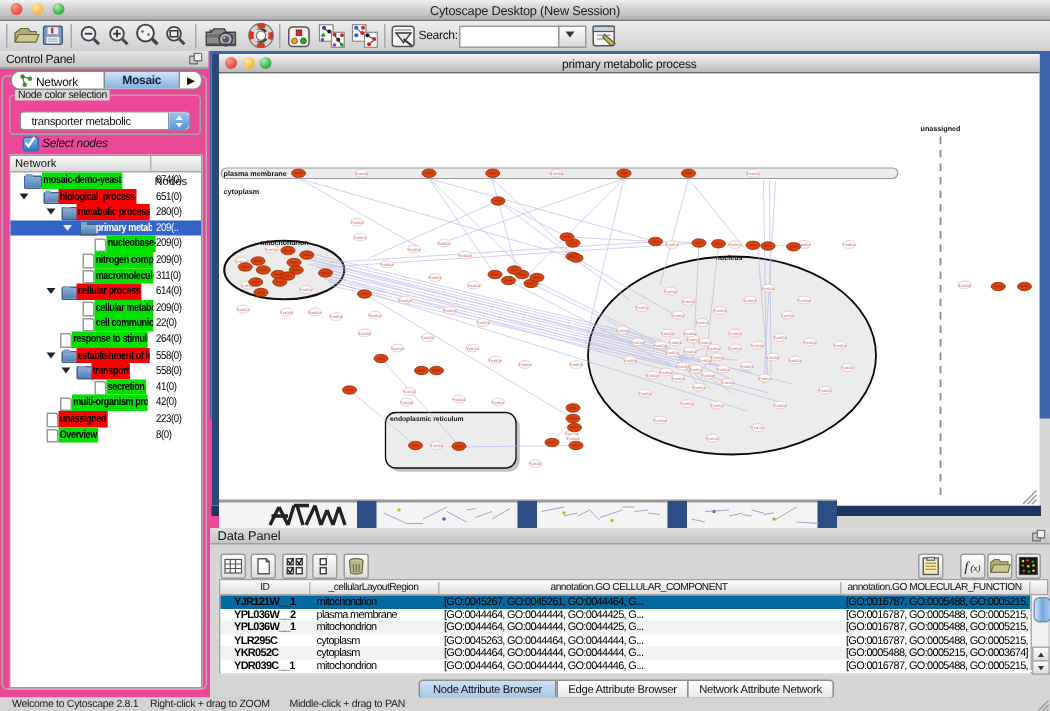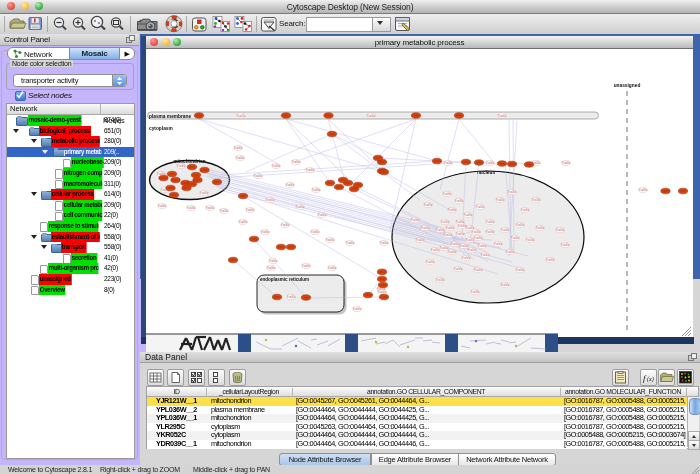--- a/index.html
+++ b/index.html
@@ -5,21 +5,21 @@
 html,body{margin:0;padding:0;}
 body{width:700px;height:474px;overflow:hidden;position:relative;font-family:"Liberation Sans",sans-serif;background:#d6d6d6;}
 .abs{position:absolute;}
 
 #titlebar{left:0;top:0;width:700px;height:13px;background:linear-gradient(#f0f0f0,#d2d2d2 45%,#b4b4b4);border-bottom:1px solid #7a7a7a;}
 .tl{position:absolute;top:2px;width:8px;height:8px;border-radius:50%;}
 #titletext{position:absolute;top:1.5px;left:0;width:700px;text-align:center;font-size:8.5px;letter-spacing:-0.15px;color:#222;}
 
 #toolbar{left:0;top:14px;width:700px;height:20px;background:linear-gradient(#eeeeee,#cfcfcf);border-bottom:1px solid #8f9bb0;}
 
-#leftpanel{left:0;top:34px;width:168px;height:431px;background:#c4b5fd;}
+#leftpanel{left:0;top:34px;width:168px;height:431px;background:#ec4899;}
 #cphead{left:0;top:0;width:139px;height:11px;background:linear-gradient(#e3e3e3,#c6c6c6);border-bottom:1px solid #9d9d9d;}
 #cphead span{position:absolute;left:4px;top:1px;font-size:8px;letter-spacing:-0.2px;color:#111;}
 #tabs{left:7px;top:13px;width:126px;height:11px;background:#fff;border:1px solid #8a8a8a;border-radius:6px;overflow:hidden;}
 #tabmosaic{position:absolute;left:61px;top:0;width:49px;height:11px;background:linear-gradient(#cfe2f8,#85b1e8);border-left:1px solid #8a8a8a;border-right:1px solid #8a8a8a;text-align:center;font-size:8px;letter-spacing:-0.2px;font-weight:bold;color:#123;line-height:11px;}
 #tabnet{position:absolute;left:16px;top:1.5px;font-size:8px;letter-spacing:-0.2px;color:#111;}
 #tabarrow{position:absolute;right:4px;top:1.5px;font-size:7px;color:#111;}
 #fieldset{left:6px;top:29px;width:126px;height:25px;border:1px solid #a5a5a5;border-radius:3px;}
 #fieldlegend{position:absolute;left:3px;top:-4px;background:#d6d6d6;padding:0 2px;font-size:7px;letter-spacing:-0.2px;color:#111;}
 #combo{position:absolute;left:6px;top:9.5px;width:112px;height:11px;background:#fff;border:1px solid #8f8f8f;border-radius:3px;}
 #combo span{position:absolute;left:7px;top:1.5px;font-size:7.5px;letter-spacing:-0.2px;color:#111;}
@@ -200,21 +200,21 @@
         <line x1="2" y1="2" x2="7" y2="3.5" stroke="#555" stroke-width="0.7"></line>
         <line x1="2" y1="2" x2="3.5" y2="7.5" stroke="#555" stroke-width="0.7"></line>
       </svg>
       <span id="tabnet">Network</span>
     <div id="tabmosaic">Mosaic</div>
     <div id="tabarrow">▶</div>
   </div>
   <div id="fieldset" class="abs">
     <div id="fieldlegend">Node color selection</div>
     <div id="combo">
-        <span>transporter activity</span>
+        <span>transporter metabolic</span>
       <div id="combobtn">
           <svg width="13" height="12" style="position:absolute;left:0;top:0;">
             <path d="M6.5 2 L9 5 L4 5 Z" fill="#fff"></path>
             <path d="M6.5 10 L9 7 L4 7 Z" fill="#fff"></path>
           </svg>
         </div>
     </div>
   </div>
   <div id="checkbox" class="abs">
       <svg width="10" height="10" style="position:absolute;left:-1px;top:-2px;">
@@ -1042,21 +1042,21 @@
       </div>
     </div>
   <div id="dtable">
     <div id="dthead">
         <div class="dth" style="left:0px;width:59px;">ID</div>
         <div class="dth" style="left:59px;width:86px;">_cellularLayoutRegion</div>
         <div class="dth" style="left:145px;width:268px;">annotation.GO CELLULAR_COMPONENT</div>
         <div class="dth" style="left:413px;width:126px;">annotation.GO MOLECULAR_FUNCTION</div>
       </div>
     <div id="drows">
-        <div class="drow" style="top:10px;background:#fde047;">
+        <div class="drow" style="top:10px;background:#0369a1;">
           <span class="dc1">YJR121W__1</span>
           <span class="dc2">mitochondrion</span>
           <span class="dc3">[GO:0045267, GO:0045261, GO:0044464, G...</span>
           <span class="dc4">[GO:0016787, GO:0005488, GO:0005215, G...</span>
         </div>
         <div class="drow" style="top:18.6px;background:#ffffff;">
           <span class="dc1">YPL036W__2</span>
           <span class="dc2">plasma membrane</span>
           <span class="dc3">[GO:0044464, GO:0044444, GO:0044425, G...</span>
           <span class="dc4">[GO:0016787, GO:0005488, GO:0005215, G...</span>

